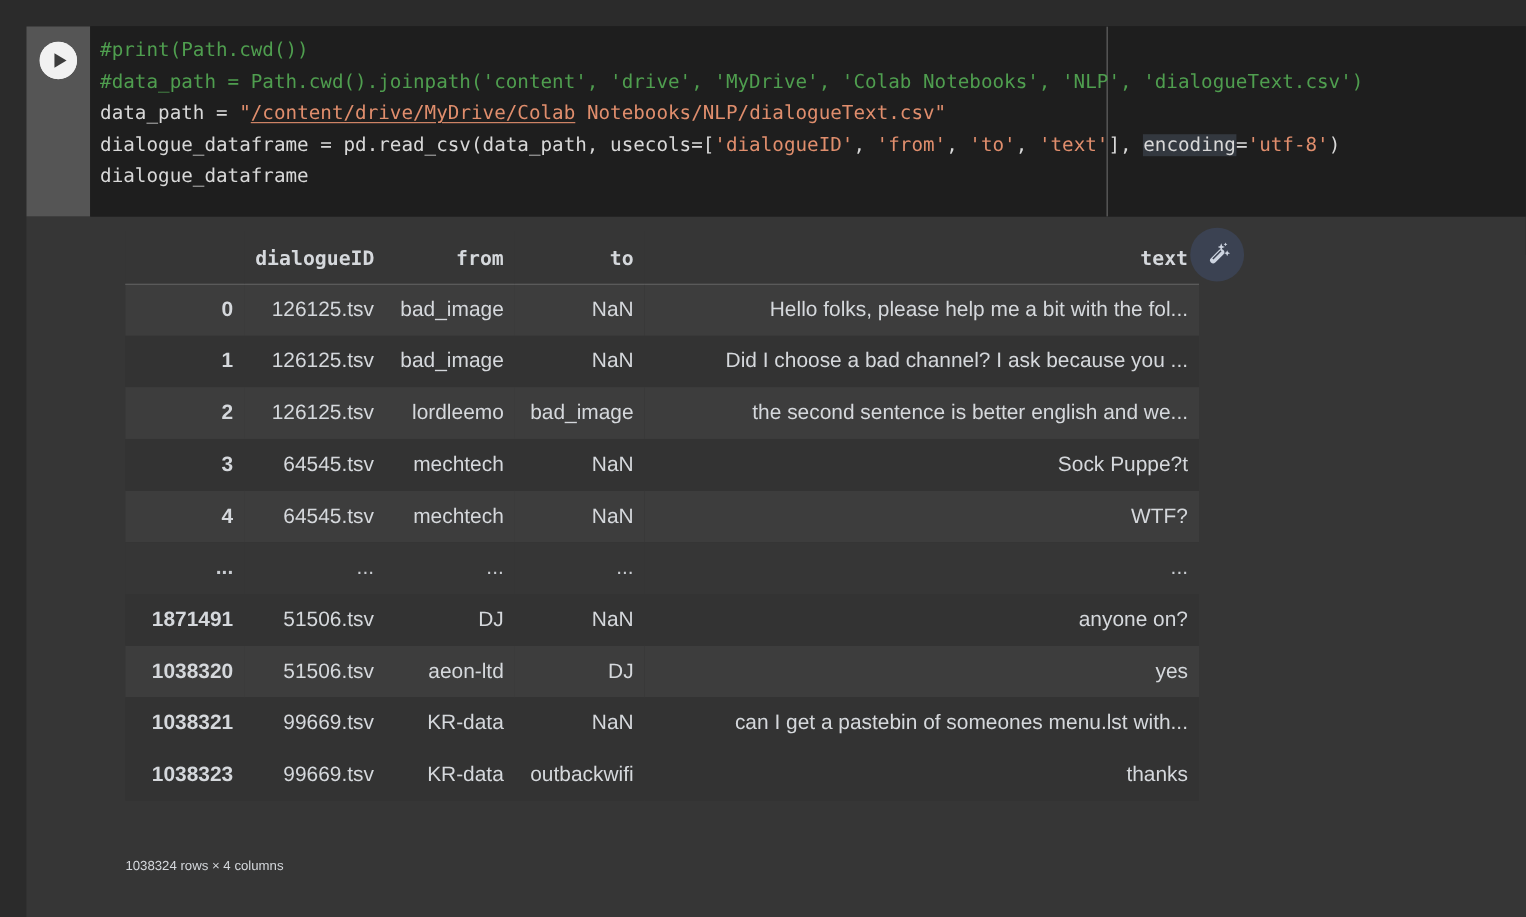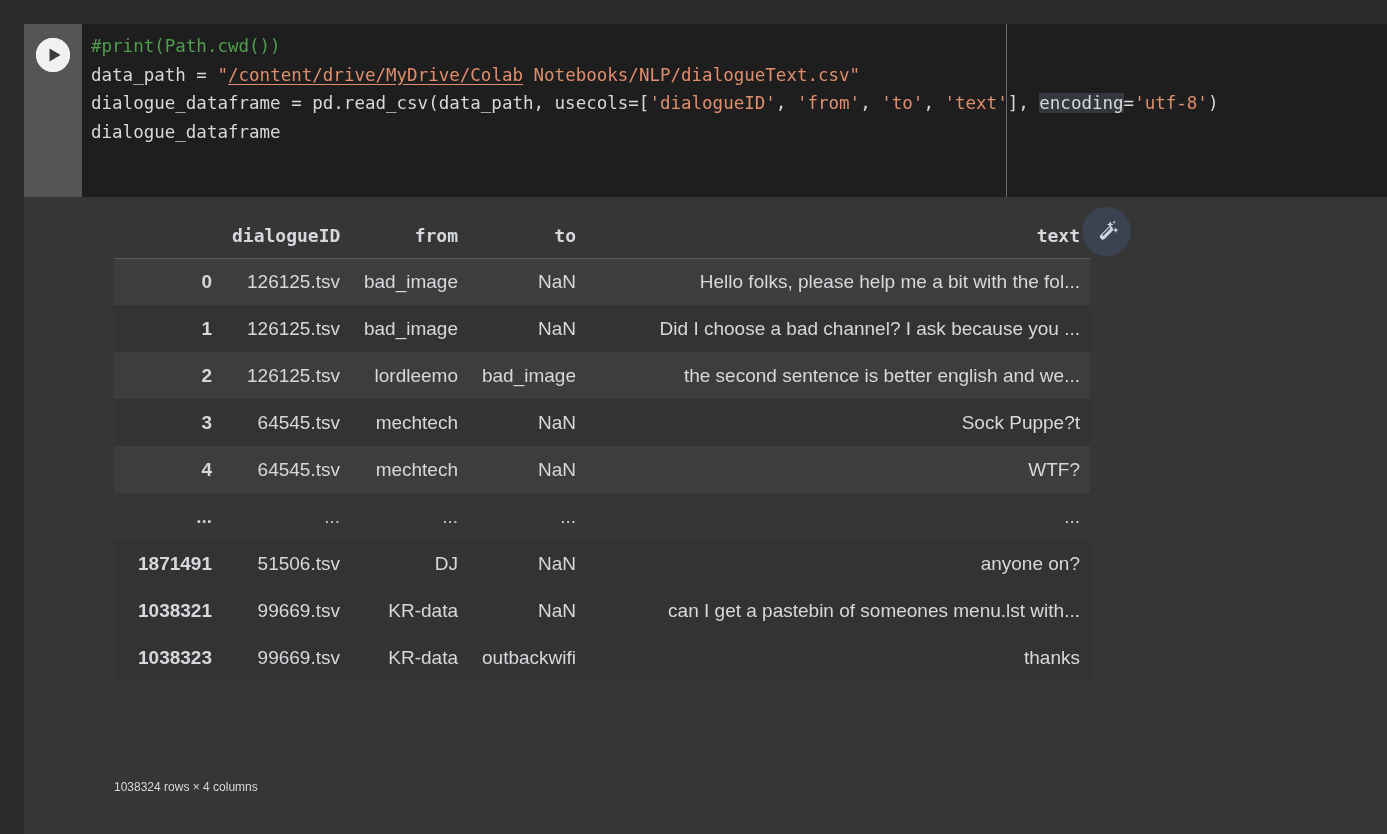--- a/index.html
+++ b/index.html
@@ -189,20 +189,21 @@
           <circle cx="17" cy="17" r="17" fill="#f1f1f1"></circle>
           <polygon points="13.5,10.5 24.5,17 13.5,23.5" fill="#3c3c3c"></polygon>
         </svg>
       </div>
     </div>
 
     <div id="code-area">
       <div id="ruler"></div>
       <div id="code-lines">
           <div class="code-line"><span class="tok-comment">#print(Path.cwd())</span></div>
+          <div class="code-line"><span class="tok-comment">#data_path = Path.cwd().joinpath('content', 'drive', 'MyDrive', 'Colab Notebooks', 'NLP', 'dialogueText.csv')</span></div>
           <div class="code-line"><span class="tok-plain">data_path = </span><span class="tok-str">"</span><span class="tok-underline">/content/drive/MyDrive/Colab</span><span class="tok-str"> Notebooks/NLP/dialogueText.csv"</span></div>
           <div class="code-line"><span class="tok-plain">dialogue_dataframe = pd.read_csv(data_path, usecols=[</span><span class="tok-str">'dialogueID'</span><span class="tok-plain">, </span><span class="tok-str">'from'</span><span class="tok-plain">, </span><span class="tok-str">'to'</span><span class="tok-plain">, </span><span class="tok-str">'text'</span><span class="tok-plain">], </span><span class="tok-hl">encoding</span><span class="tok-plain">=</span><span class="tok-str">'utf-8'</span><span class="tok-plain">)</span></div>
           <div class="code-line"><span class="tok-plain">dialogue_dataframe</span></div>
         </div>
     </div>
   </div>
 
   <div id="output">
 
     <div id="df-wrap">
@@ -266,20 +267,27 @@
               <td class="cell-el">...</td>
               <td class="cell-el">...</td>
             </tr>
             <tr class="even">
               <td class="idx">1871491</td>
               <td>51506.tsv</td>
               <td>DJ</td>
               <td>NaN</td>
               <td>anyone on?</td>
             </tr>
+            <tr class="odd">
+              <td class="idx">1038320</td>
+              <td>51506.tsv</td>
+              <td>aeon-ltd</td>
+              <td>DJ</td>
+              <td>yes</td>
+            </tr>
             <tr class="even">
               <td class="idx">1038321</td>
               <td>99669.tsv</td>
               <td>KR-data</td>
               <td>NaN</td>
               <td>can I get a pastebin of someones menu.lst with...</td>
             </tr>
             <tr class="even">
               <td class="idx">1038323</td>
               <td>99669.tsv</td>

